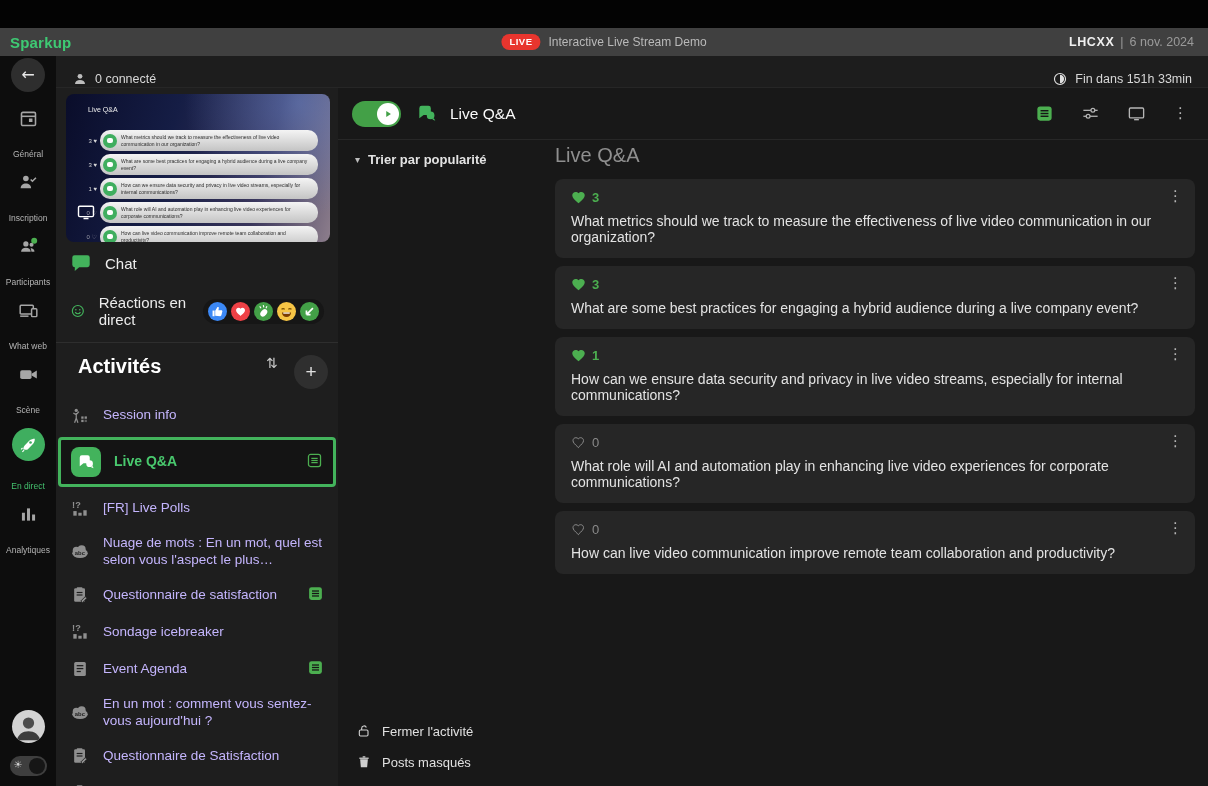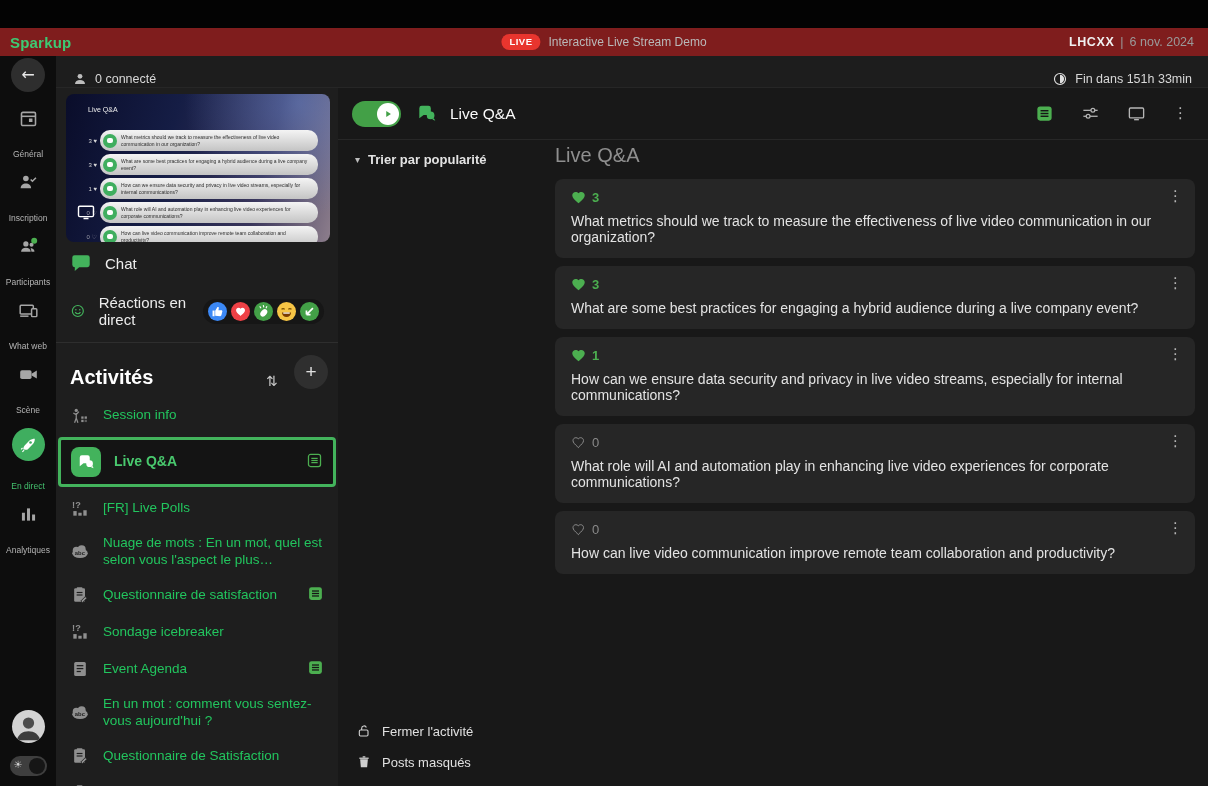--- a/index.html
+++ b/index.html
@@ -2,21 +2,21 @@
 <html><head>
 <meta charset="utf-8">
 <style>
   * { margin:0; padding:0; box-sizing:border-box; }
   html,body { background:#000; }
   body { font-family:"Liberation Sans","DejaVu Sans",sans-serif; }
   .stage { position:relative; width:1208px; height:786px; background:#000; overflow:hidden; }
 
   
   .topstrip { position:absolute; left:0; top:0; width:100%; height:28px; background:#030303; }
-  .appbar { position:absolute; left:0; top:28px; width:100%; height:28px; background:#7f1d1d;
+  .appbar { position:absolute; left:0; top:28px; width:100%; height:28px; background:#404040;
             display:flex; align-items:center; padding:0 14px 0 10px; }
   .logo { color:#3ec973; font-weight:bold; font-size:15px; letter-spacing:.2px; }
   .appbar-center { position:absolute; left:50%; transform:translateX(-50%); display:flex; align-items:center; gap:8px; }
   .live-badge { background:#e8352e; color:#fff; font-size:9.5px; font-weight:bold; letter-spacing:.5px;
                 padding:2px 8px 3px; border-radius:9px; }
   .stream-title { color:#b9b9b9; font-size:12px; }
   .appbar-right { margin-left:auto; font-size:12.5px; color:#9a9a9a; display:flex; gap:6px; align-items:center; }
   .appbar-right .code { color:#f0f0f0; font-weight:bold; letter-spacing:.6px; }
 
   .statusbar { position:absolute; left:56px; top:56px; right:0; height:32px; background:#1d1d1d;
@@ -62,31 +62,31 @@
   .mini-ic::after { content:""; position:absolute; left:4px; top:4px; width:6px; height:5px; border-radius:2px; background:#fff; }
   .mini-txt { font-size:5px; line-height:1.3; color:#2e2e2e; overflow:hidden; }
   .preview-monitor { position:absolute; left:10px; bottom:20px; }
 
   .panel-row { display:flex; align-items:center; gap:13px; padding:10px 14px; cursor:pointer; }
   .panel-row .row-lbl { color:#ececec; font-size:15px; }
   .reaction-strip { margin-left:auto; background:#161616; border-radius:13px; padding:3px 5px; display:flex; gap:4px; }
   .reaction-strip svg { width:19px; height:19px; cursor:pointer; }
   .panel-divider { height:1px; background:#2e2e2e; margin:4px 0 2px; }
 
-  .act-header { display:flex; align-items:flex-end; padding:10px 10px 8px 14px; }
+  .act-header { display:flex; align-items:flex-start; padding:10px 10px 8px 22px; }
   .act-title { color:#fff; font-size:20px; font-weight:bold; }
   .sort-vert { margin-left:auto; color:#c9c9c9; font-size:14px; cursor:pointer;
                font-family:"DejaVu Sans",sans-serif; }
   .add-btn { width:34px; height:34px; border-radius:50%; background:#2f2f2f; border:none; color:#e0e0e0;
              font-size:19px; margin-left:16px; cursor:pointer; line-height:30px; }
 
   .act-list { display:flex; flex-direction:column; }
   .act-item { display:flex; align-items:center; gap:13px; padding:8px 14px; cursor:pointer; min-height:37px; }
   .act-item svg { width:20px; height:20px; flex:none; color:#8f8f8f; }
-  .act-item .act-lbl { color:#22c55e; font-size:13.5px; line-height:1.25; }
+  .act-item .act-lbl { color:#c4b5fd; font-size:13.5px; line-height:1.25; }
   .act-item.selected { border:3px solid #43b35c; border-radius:4px; margin:3px 2px; padding:7px 10px;
                        background:#141414; }
   .act-item.selected .act-lbl { color:#49c96e; font-weight:bold; font-size:14px; }
   .qa-chip { width:30px; height:30px; border-radius:8px; background:#43b35c; display:flex; align-items:center;
              justify-content:center; flex:none; }
   .trail { margin-left:auto; flex:none; }
   .trail svg { width:17px; height:17px; }
 
   
   .main { position:absolute; left:338px; top:88px; right:0; bottom:0; background:#181818; }

